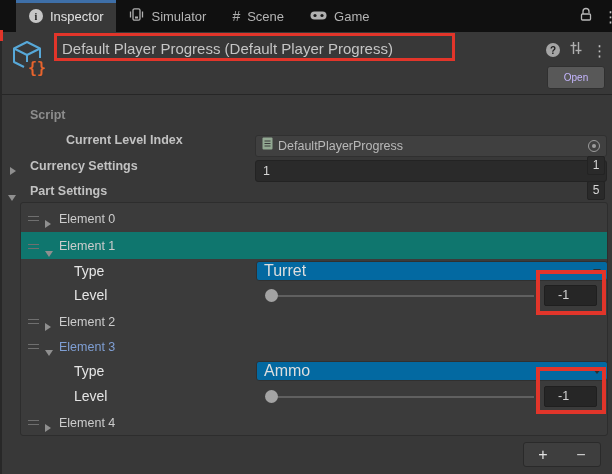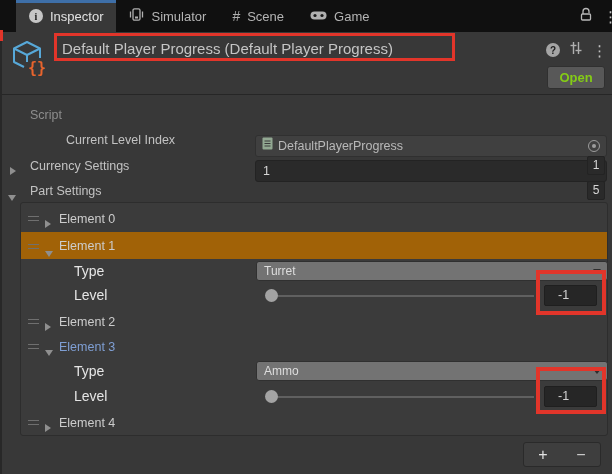--- a/index.html
+++ b/index.html
@@ -16,48 +16,48 @@
   .tabbar-right { position:absolute; right:0; top:0; height:32px; display:flex; align-items:center; }
   .kebab { color:#c0c0c0; font-size:15px; line-height:1; }
   .tab-kebab { width:9px; overflow:hidden; margin-left:10px; }
 
   
   .header { position:absolute; left:0; top:32px; width:612px; height:63px; background:#383838; border-bottom:1px solid #262626; }
   .so-icon { position:absolute; left:8px; top:6px; }
   .obj-title { position:absolute; left:62px; top:8px; font-size:15px; color:#c5c5c5; white-space:nowrap; }
   .hdr-icons { position:absolute; right:5px; top:9px; display:flex; align-items:center; gap:9px; }
   .help-circle { width:14px; height:14px; border-radius:50%; background:#a5a5a5; color:#1c1c1c; font-size:10px; font-weight:bold; display:flex; align-items:center; justify-content:center; }
-  .open-btn { position:absolute; right:7px; top:34px; width:58px; height:23px; background:#585858; border:1px solid #303030; border-radius:3px; color:#84cc16; font-size:13px; display:flex; align-items:center; justify-content:center;font-weight:bold; }
-
-  
-  .lbl { position:absolute; font-size:12.5px; color:#c2c2c2; height:22px; line-height:22px; white-space:nowrap; }
+  .open-btn { position:absolute; right:7px; top:34px; width:58px; height:23px; background:#585858; border:1px solid #303030; border-radius:3px; color:#c4b5fd; font-size:10px; display:flex; align-items:center; justify-content:center; }
+
+  
+  .lbl { position:absolute; font-size:12.5px; color:#c2c2c2; height:22px; line-height:22px; white-space:nowrap;font-weight:bold; }
   .lbl.dim { color:#8d8d8d; }
   .fld { position:absolute; left:255px; width:352px; height:22px; border-radius:3px; font-size:12.5px; line-height:20px; color:#d6d6d6;margin-top:31px; }
   .fld.dark { background:#2a2a2a; border:1px solid #232323; padding-left:7px; }
   .fld.obj { background:#404040; border:1px solid #303030; display:flex; align-items:center; padding:0 6px; gap:5px; color:#b9b9b9; }
   .obj-name { flex:1; }
   .picker { width:12px; height:12px; border:1.5px solid #9c9c9c; border-radius:50%; position:relative; }
   .picker::after { content:""; position:absolute; left:2.5px; top:2.5px; width:4px; height:4px; border-radius:50%; background:#9c9c9c; }
   .count-box { position:absolute; right:7px; width:18px; height:19px; background:#2a2a2a; border:1px solid #232323; border-radius:2px; text-align:center; font-size:12px; color:#d6d6d6; line-height:17px; }
 
   .tri-r { width:0; height:0; border-left:6px solid #8f8f8f; border-top:4.5px solid transparent; border-bottom:4.5px solid transparent; display:inline-block; }
   .tri-d { width:0; height:0; border-top:6px solid #8f8f8f; border-left:4.5px solid transparent; border-right:4.5px solid transparent; display:inline-block; }
   .fold { position:absolute; }
 
   
   .elist { position:absolute; left:20px; top:202px; width:588px; height:234px; background:#3b3b3b; border:1px solid #2d2d2d; border-radius:3px; }
   .el-row { position:absolute; left:0; width:100%; height:26px; display:flex; align-items:center; }
-  .el-row.hl { background:#a16207; }
+  .el-row.hl { background:#0f766e; }
   .drag-handle { position:absolute; left:7px; top:10px; width:11px; }
   .drag-handle i { display:block; height:0; border-top:1.5px solid #6f6f6f; margin-bottom:2.5px; }
   .el-fold { position:absolute; left:24px; top:8px; }
   .el-label { position:absolute; left:38px; font-size:12.5px; color:#cccccc; line-height:26px; }
   .el-label.blue { color:#7f9fd4; }
   .sub-lbl { position:absolute; left:53px; font-size:14px; color:#e5e5e5; line-height:23px; }
-  .dropdown { position:absolute; left:235px; top:1px; width:352px; height:20px; background:#737373; border:1px solid #303030; border-radius:3px; font-size:12px; color:#dedede; line-height:18px; padding-left:7px; }
+  .dropdown { position:absolute; left:235px; top:1px; width:352px; height:20px; background:#0369a1; border:1px solid #303030; border-radius:3px; font-size:16px; color:#dedede; line-height:18px; padding-left:7px; }
   .dd-arrow { position:absolute; right:6px; top:7px; width:0; height:0; border-top:5px solid #2e2e2e; border-left:4px solid transparent; border-right:4px solid transparent; }
   .slider-track { position:absolute; left:250px; top:11px; width:263px; height:2px; background:#606060; }
   .slider-knob { position:absolute; left:244px; top:5px; width:13px; height:13px; border-radius:50%; background:#a3a3a3; }
   .num-fld { position:absolute; left:523px; top:1px; width:53px; height:21px; background:#262626; border:1px solid #1f1f1f; border-radius:2px; color:#d2d2d2; font-size:12.5px; line-height:19px; padding-left:13px; }
 
   .list-footer { position:absolute; left:523px; top:442px; width:78px; height:25px; background:#3e3e3e; border:1px solid #2a2a2a; border-radius:3px; display:flex; }
   .lf-btn { flex:1; display:flex; align-items:center; justify-content:center; font-size:16px; color:#e2e2e2; }
   .lf-btn.minus { color:#cfcfcf; }
 
   

